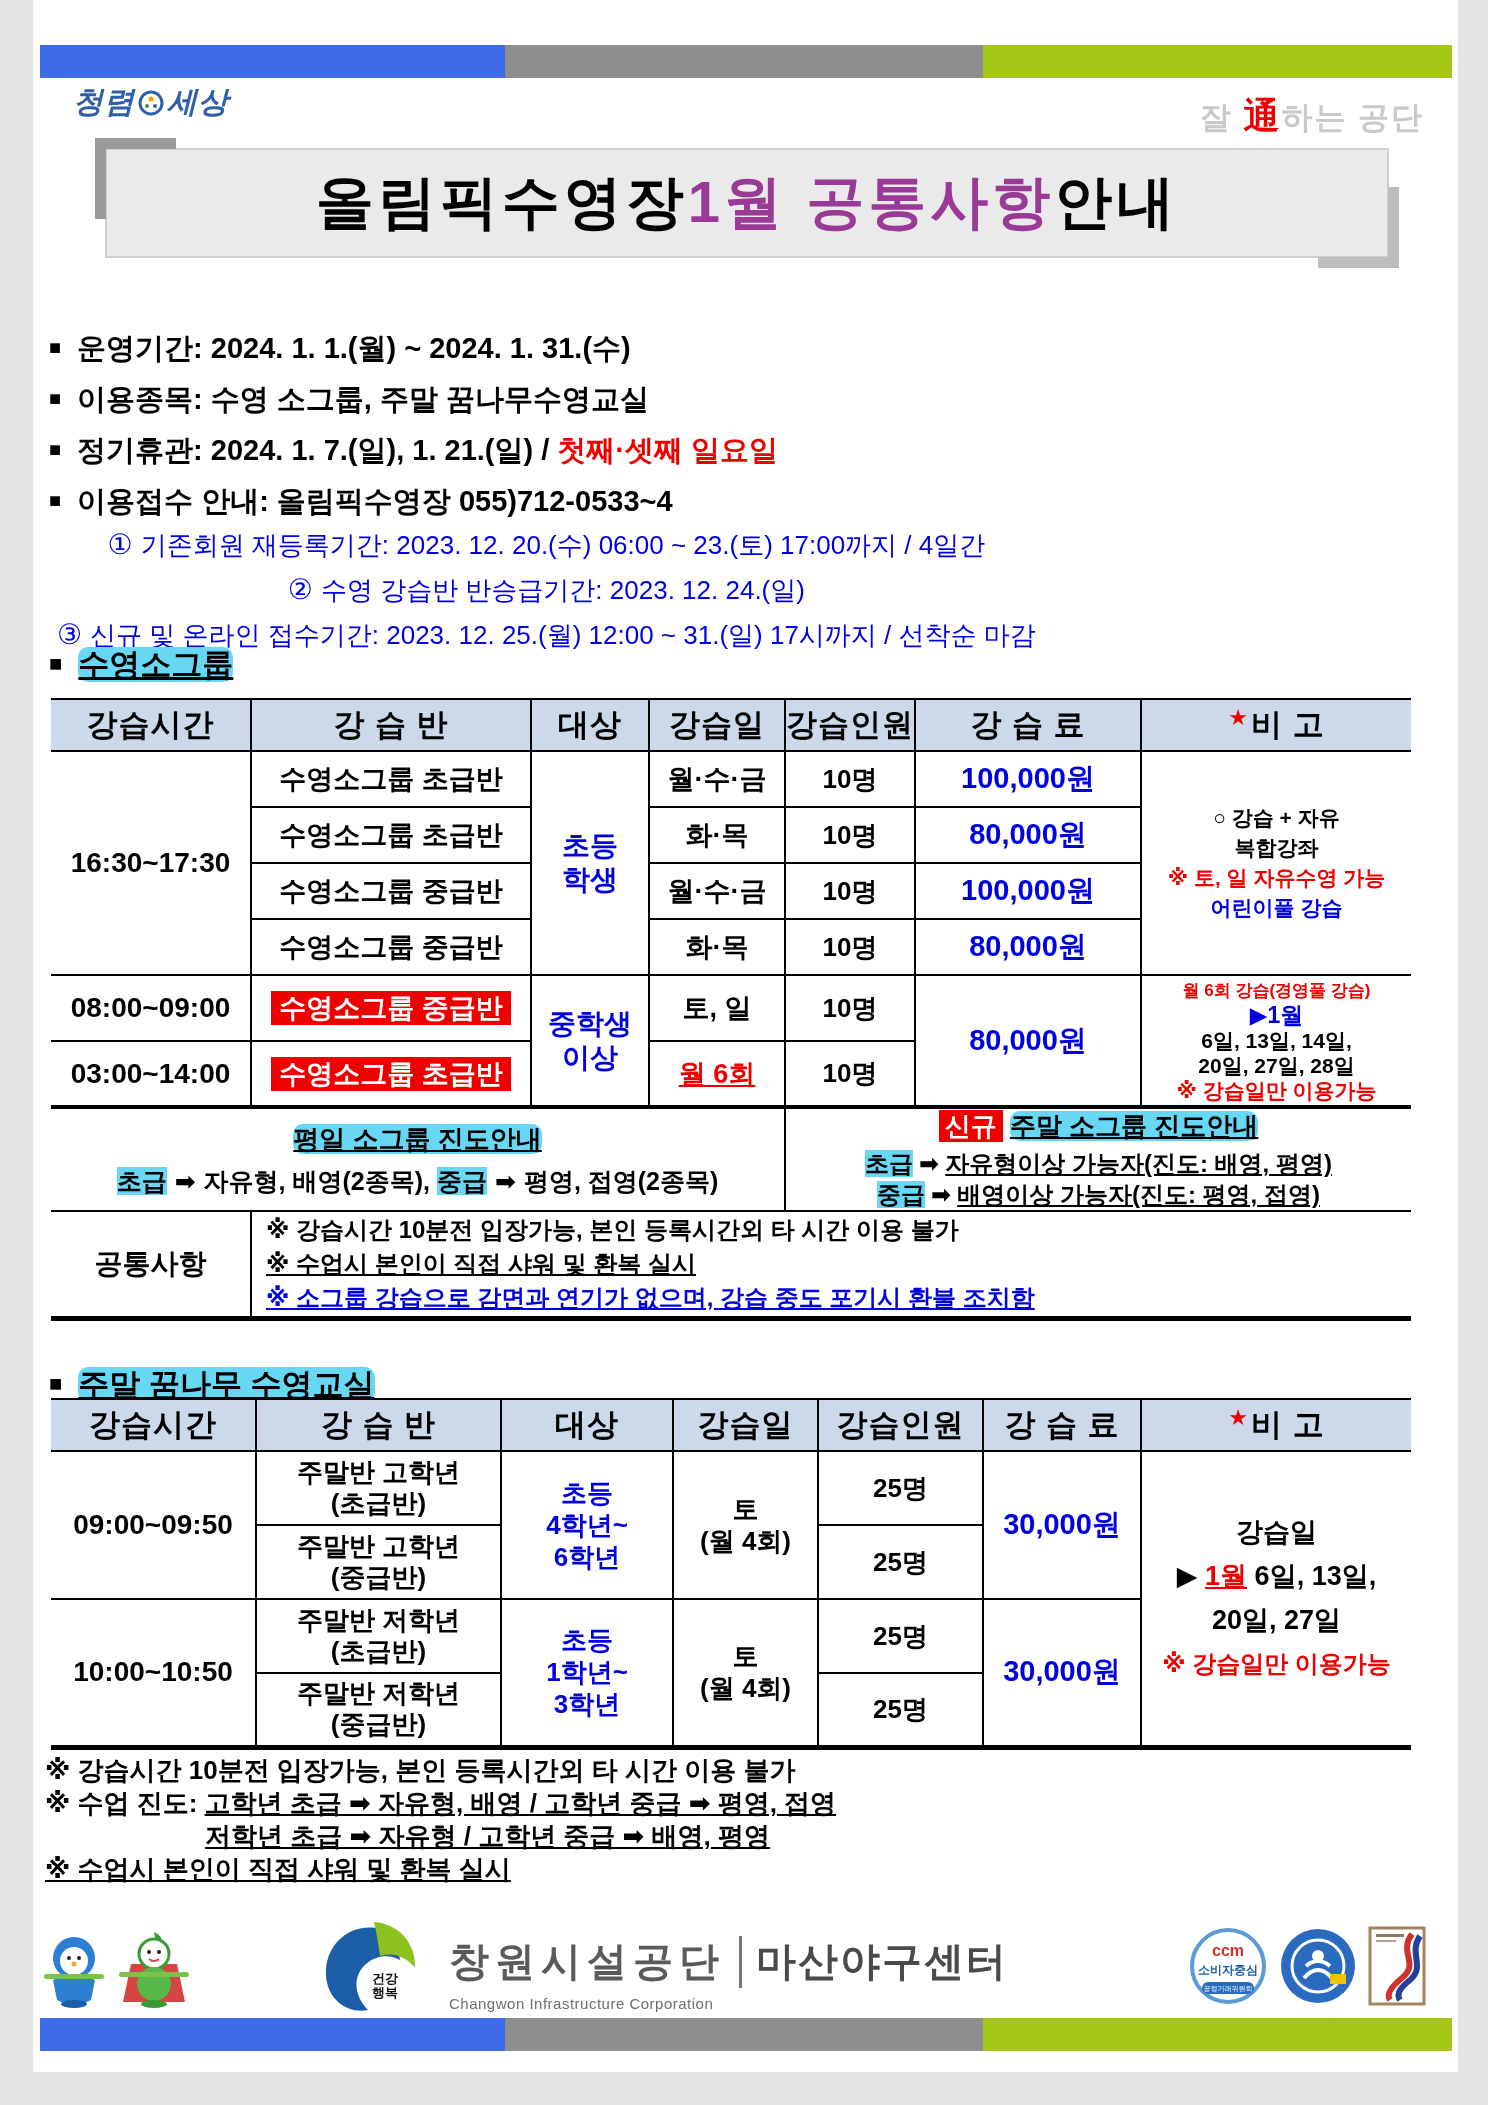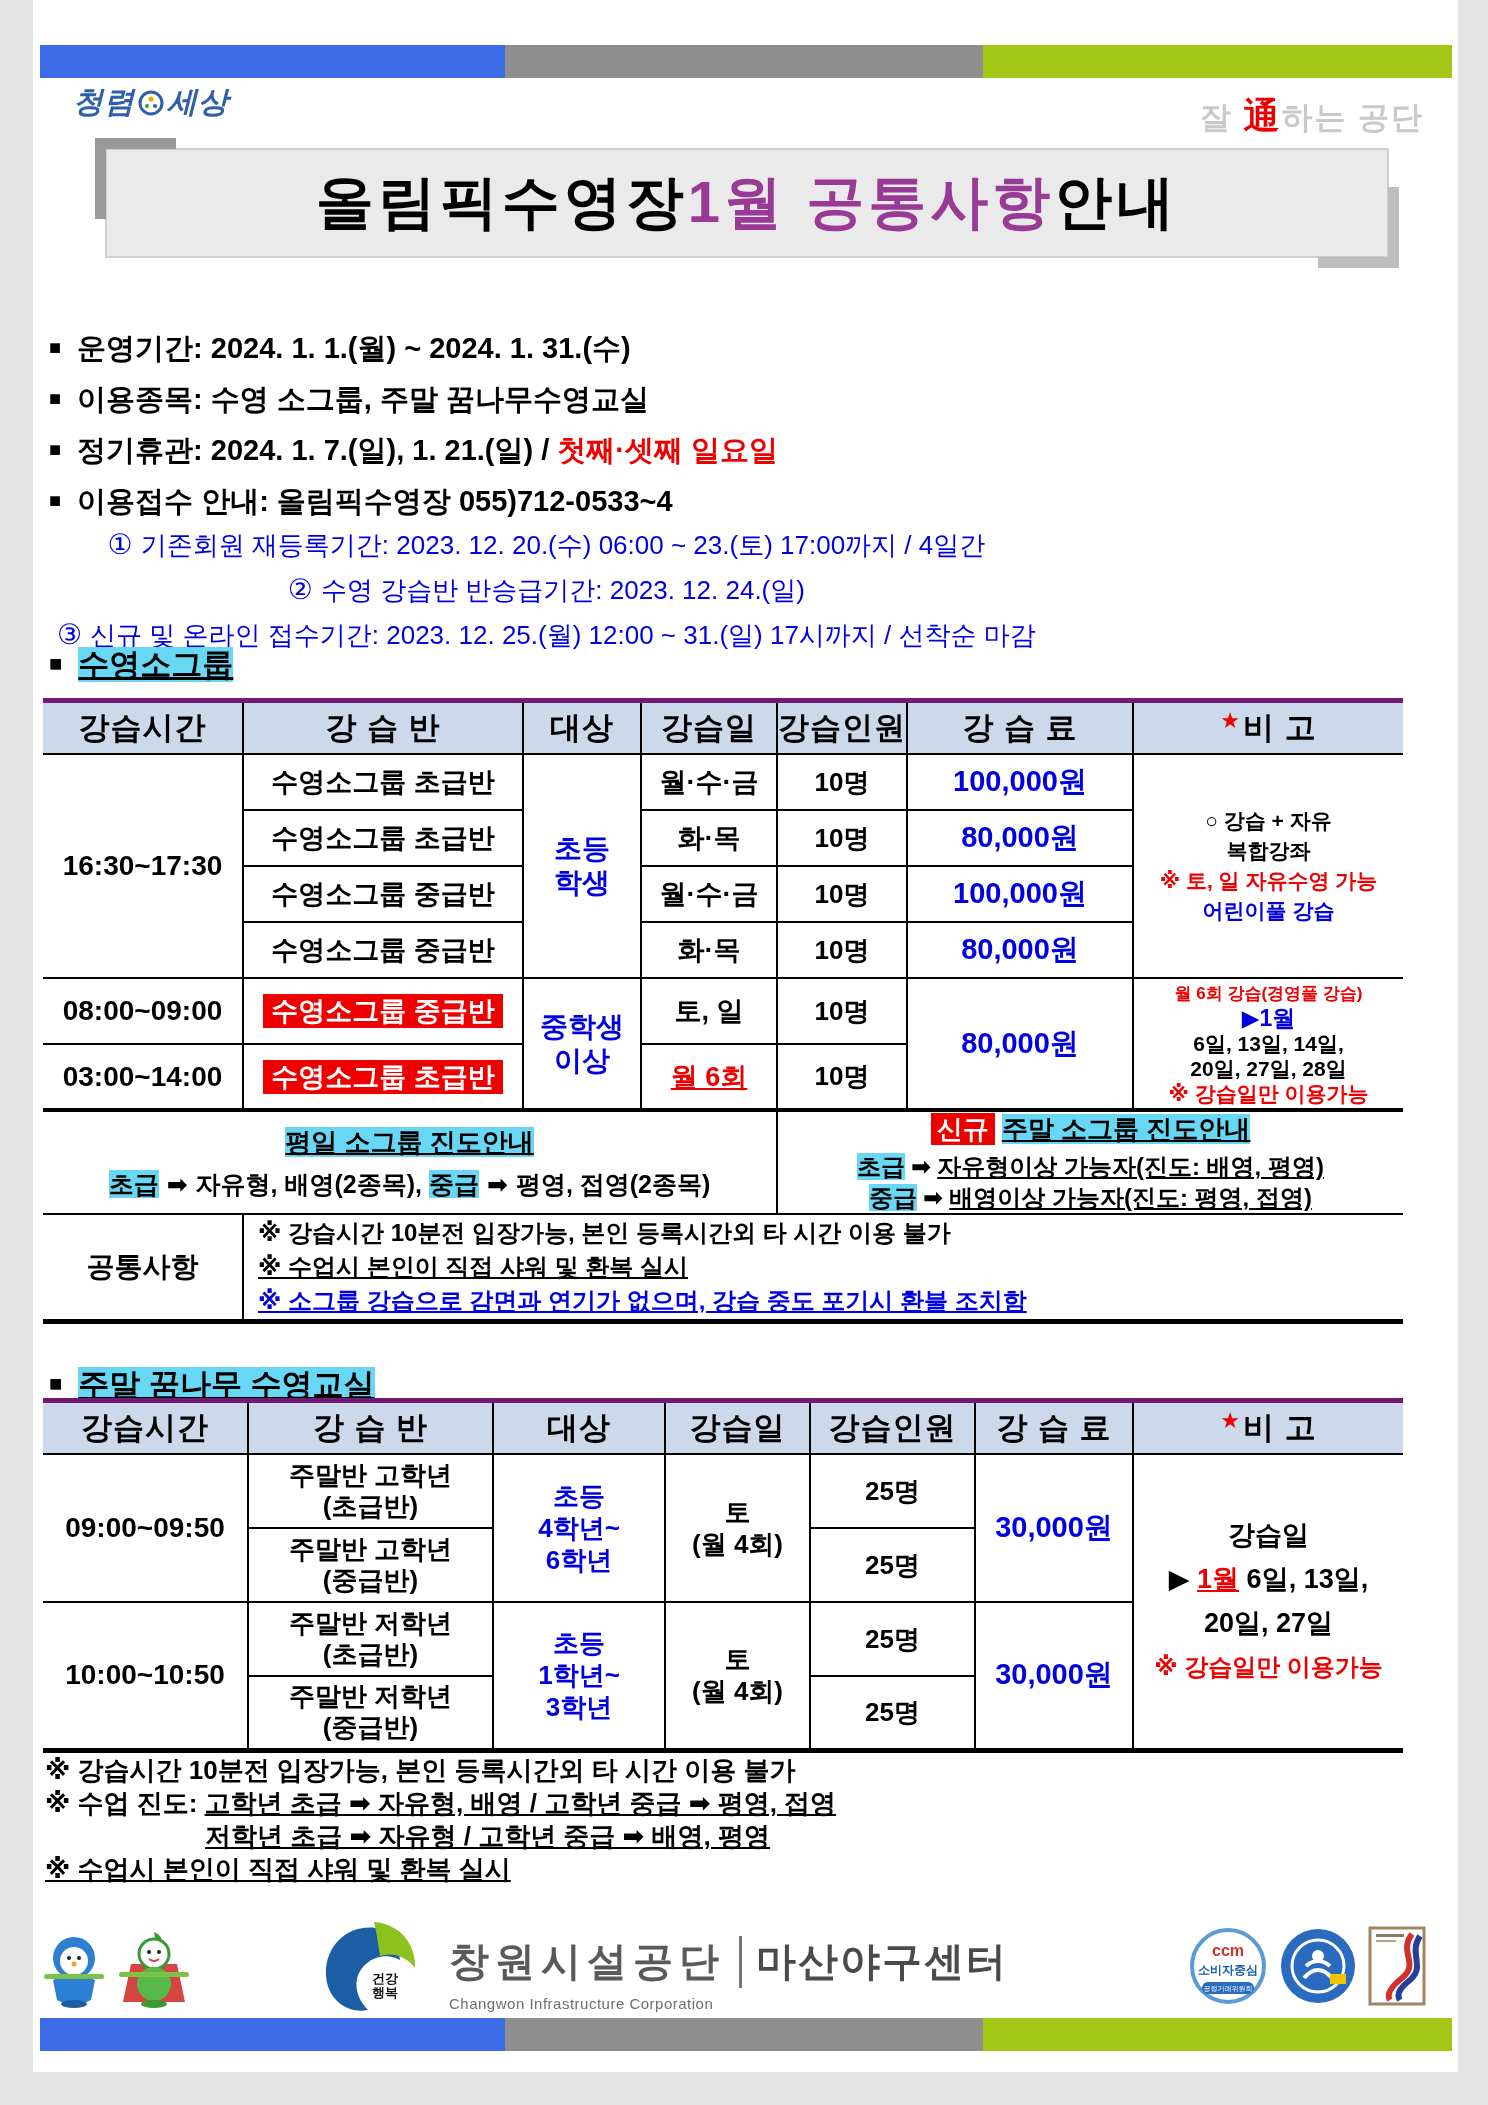--- a/index.html
+++ b/index.html
@@ -46,24 +46,24 @@
   
   .notices { position:absolute; left:24px; top:522px; font-size:26px; font-weight:400;
     color:var(--accent-blue);text-align:center; }
   .n-line { height:45px; line-height:45px; white-space:nowrap; }
   .n-num { font-size:28px; margin-right:8px; }
   
   .sec { position:absolute; left:14px; font-size:31px; font-weight:bold; color:#000; }
   .sec1 { top:644px; } .sec2 { top:1364px; }
   .sec .sq2 { font-size:22px; margin:0 16px 0 2px; vertical-align:4px; }
   .hl { background:var(--highlight-cyan); }
-  .u { text-decoration:underline; }
-  
-  .tbl { position:absolute; left:10px; width:1360px; border-collapse:collapse; table-layout:fixed;
-    border-top:5px solid #701a75; border-bottom:5px solid #000; }
+  .u { text-decoration:underline;border-radius:10px; }
+  
+  .tbl { position:absolute; left:18px; width:1360px; border-collapse:collapse; table-layout:fixed;
+    border-top:1px solid #701a75; border-bottom:5px solid #000; }
   .t1 { top:698px; } .t2 { top:1398px; }
   .tbl th, .tbl td { border:2px solid #000; text-align:center; vertical-align:middle;
     padding:0; overflow:hidden; font-weight:bold; color:#000; }
   .tbl tr > *:first-child { border-left:none; }
   .tbl tr > *:last-child  { border-right:none; }
   .tbl th { background:var(--header-bg); font-size:31px; height:50px; letter-spacing:1px; }
   .star { color:var(--accent-red); font-size:22px; vertical-align:10px; margin-right:2px; }
   .row-a { height:56px; } .row-b { height:66px; } .row-w { height:74px; }
   td.time { font-size:28px; }
   td.cls  { font-size:27px; }

